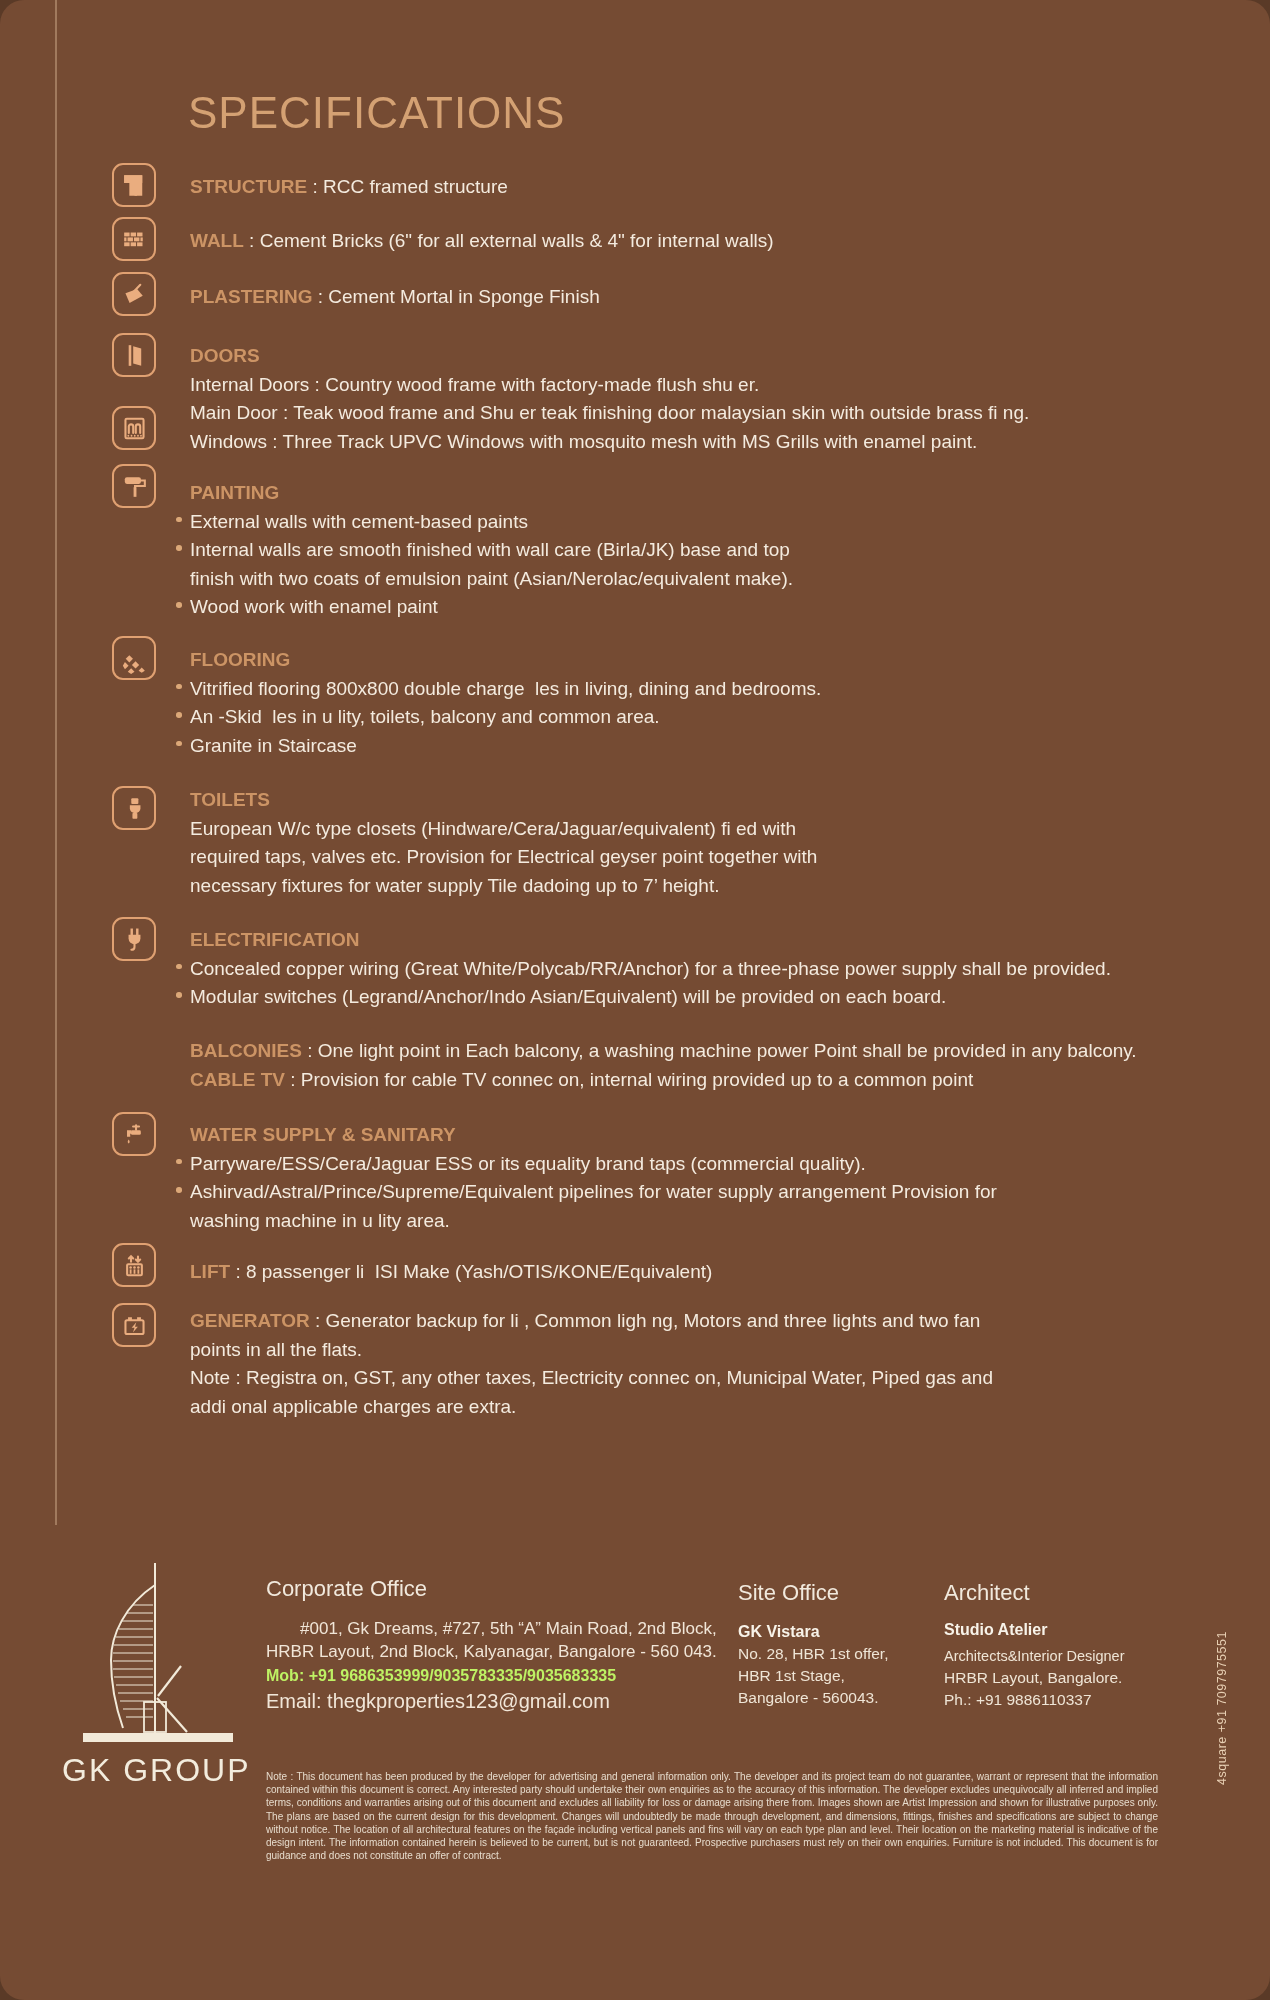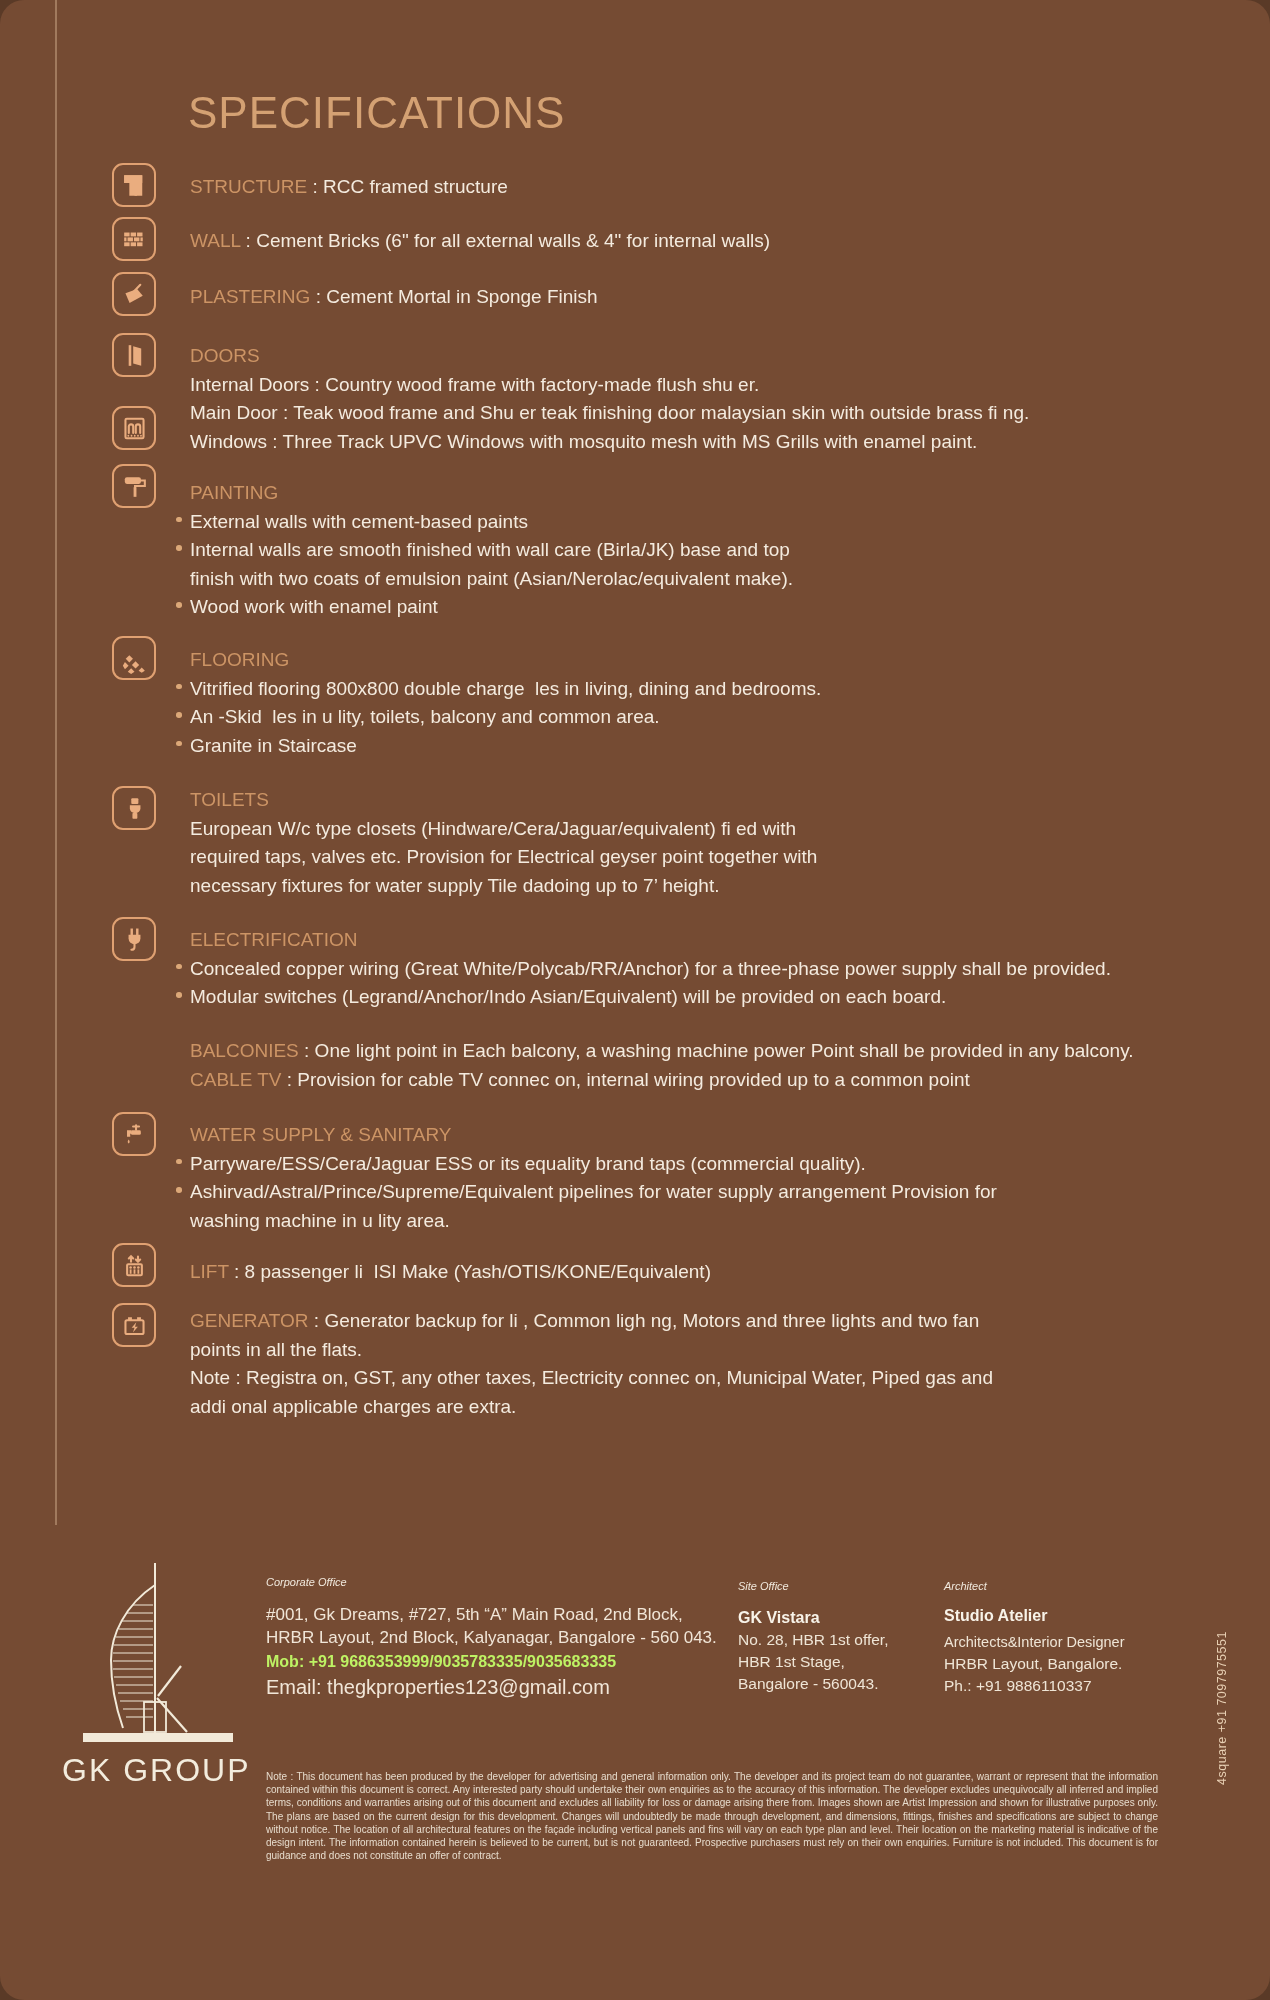--- a/index.html
+++ b/index.html
@@ -8,30 +8,30 @@
   .vline{position:absolute;left:55px;top:0;width:1.5px;height:1525px;background:rgba(235,200,165,.38);}
   .title{position:absolute;left:188px;top:88px;margin:0;font-size:44px;font-weight:300;
          letter-spacing:1px;color:#d4a173;}
   .icon{position:absolute;left:112px;width:44px;height:44px;border:2.5px solid #e0a172;
         border-radius:11px;box-sizing:border-box;display:flex;align-items:center;justify-content:center;}
   .icon svg{width:31px;height:31px;display:block;}
   .ic{fill:#eaad7f;stroke:none;}
   .ics{fill:none;stroke:#eaad7f;stroke-width:1.6;stroke-linecap:round;}
   .sec{position:absolute;left:190px;}
   .ln{position:relative;font-size:19px;line-height:28.5px;white-space:pre;color:#f4ebdf;}
-  .hd{color:#cc9465;font-weight:normal;}
+  .hd{color:#cc9465;font-weight:bold;}
   .dot{position:absolute;left:-14px;top:9px;width:5.5px;height:5.5px;border-radius:50%;background:#dca878;}
   
   .logo{position:absolute;left:55px;top:1550px;}
   .logo-text{position:absolute;left:62px;top:1752px;font-size:32px;letter-spacing:2px;color:#f3ecdd;white-space:pre;}
   .fcol{position:absolute;}
-  .fhead{font-style:italic;font-size:11px;color:#f1e9dd;margin-bottom:15px;}
+  .fhead{font-size:22px;color:#f1e9dd;margin-bottom:15px;}
   .fname{font-weight:bold;font-size:16px;line-height:22px;color:#f8f3e9;}
   .fline{font-size:15.5px;line-height:22px;color:#efe5d6;white-space:pre;}
-  .corp-line{font-size:17px;line-height:23px;color:#f1e6d8;white-space:pre;}
+  .corp-line{font-size:17px;line-height:23px;color:#f1e6d8;white-space:pre;text-align:right;}
   .corp-mob{font-size:16px;line-height:25px;font-weight:bold;color:#bef264;white-space:pre;}
   .corp-email{font-size:20px;line-height:27px;color:#f1e6d8;white-space:pre;}
   .disclaimer{position:absolute;left:266px;top:1770px;width:892px;font-size:10px;line-height:13.2px;
               text-align:justify;color:#e7dccd;}
   .side-tag{position:absolute;left:1222px;top:1708px;transform:translate(-50%,-50%) rotate(-90deg);
             font-size:12.5px;color:#e8d0b4;white-space:pre;letter-spacing:.5px;}
 </style>
 </head>
 <body>
 

